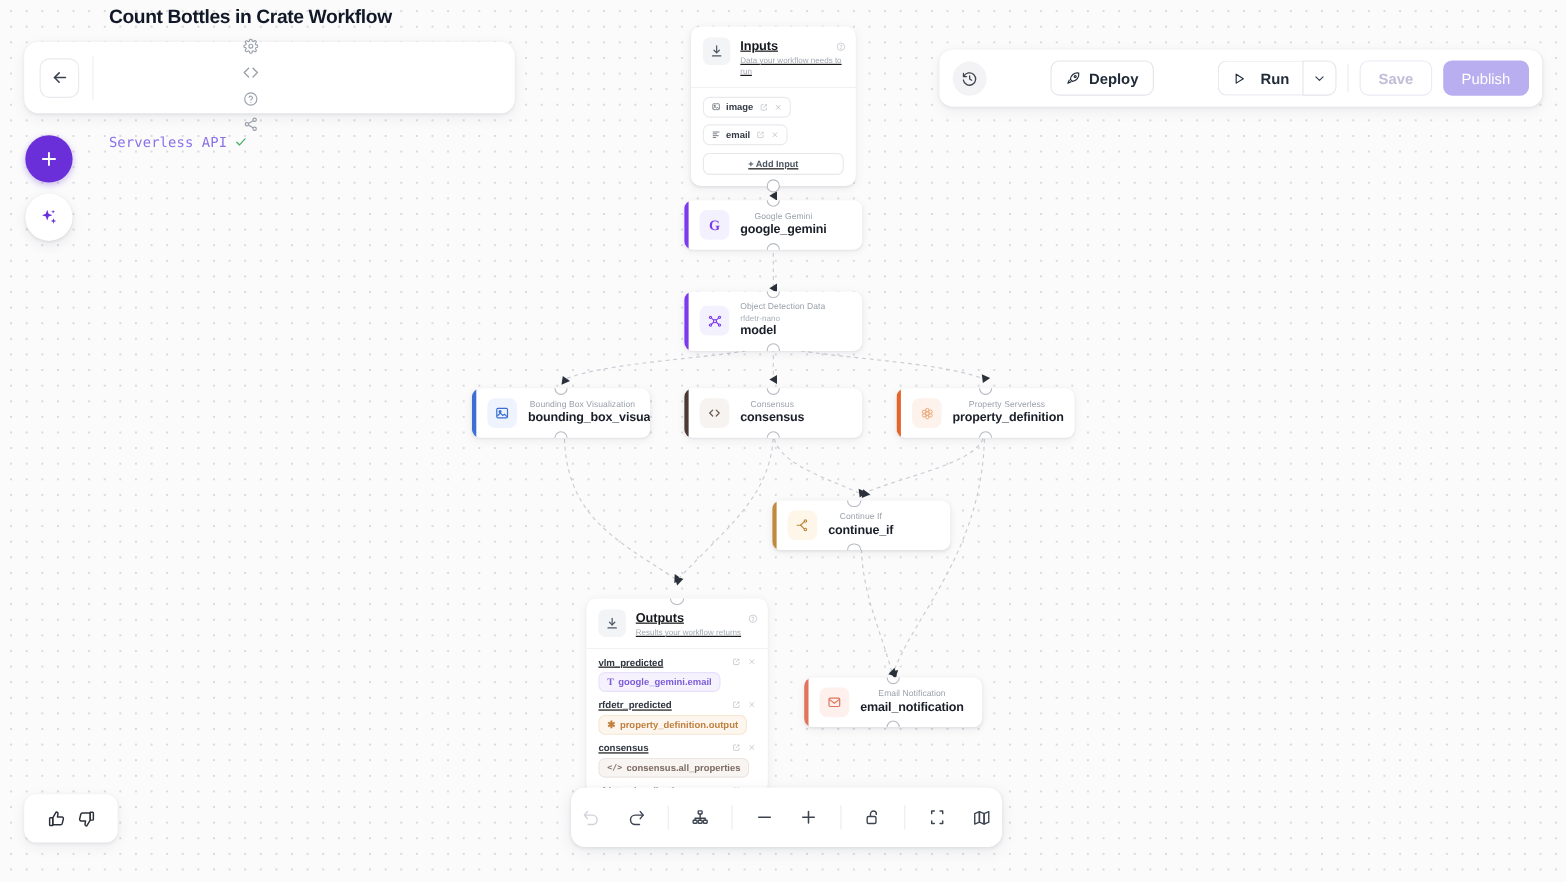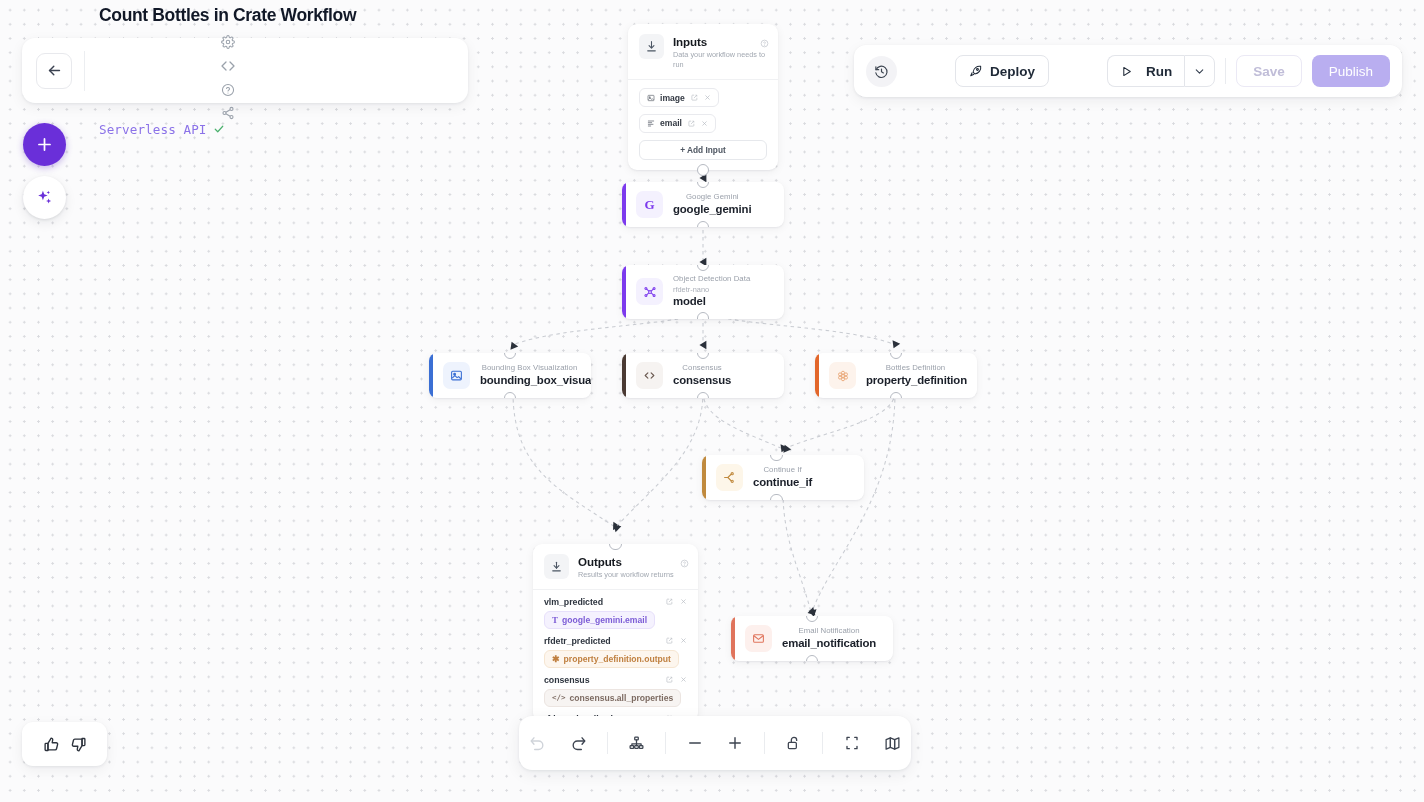--- a/index.html
+++ b/index.html
@@ -119,20 +119,21 @@
     background: #fff; border: 1.4px solid #b6bac2; left: 50%; margin-left: -6.25px; z-index: 4;
   }
   .port.top { top: -6.25px; }
   .port.bot { bottom: -6.25px; }
 
   
   .io-panel {
     position: absolute; background: #fff; border-radius: 9px;
     box-shadow: 0 1px 2px rgba(16,24,40,.06), 0 2px 10px rgba(16,24,40,.06);
     cursor: pointer;
+    text-decoration: underline;
   }
   .io-head { display: flex; align-items: flex-start; gap: 9px; padding: 10px 11px 9px 11px; position: relative; }
   .io-icon {
     width: 25px; height: 25px; border-radius: 6px; background: #f3f4f6; flex: none;
     display: flex; align-items: center; justify-content: center; color: #4b5563;
   }
   .io-title { font-size: 11.6px; font-weight: 700; color: #15191f; letter-spacing: -.1px; line-height: 1.3; }
   .io-desc { font-size: 7.3px; color: #a2a8b1; line-height: 1.35; margin-top: 1px; }
   .io-help { position: absolute; right: 9px; top: 10px; color: #c3c7ce; }
   .io-rule { height: 1px; background: #f0f1f3; margin: 0; }
@@ -381,21 +382,21 @@
           <circle cx="12" cy="12" r="2.6"></circle>
             <circle cx="12" cy="6.4" r="2.6"></circle>
             <circle cx="12" cy="17.6" r="2.6"></circle>
             <circle cx="6.9" cy="9.2" r="2.6"></circle>
             <circle cx="17.1" cy="9.2" r="2.6"></circle>
             <circle cx="6.9" cy="14.8" r="2.6"></circle>
             <circle cx="17.1" cy="14.8" r="2.6"></circle>
         </svg>
       </div>
       <div class="node-labels">
-        <div class="node-kind">Bottles Definition</div>
+        <div class="node-kind">Property Serverless</div>
         <div class="node-name">property_definition</div>
       </div>
     </div>
   </div>
 
   <div class="node" style="left:702px; top:455px; width:162px;">
     <div class="node-bar" style="background:#c08a3e;"></div>
     <div class="port top" style="left:46%;"></div>
     <div class="port bot" style="left:46%;"></div>
     <div class="node-body">

